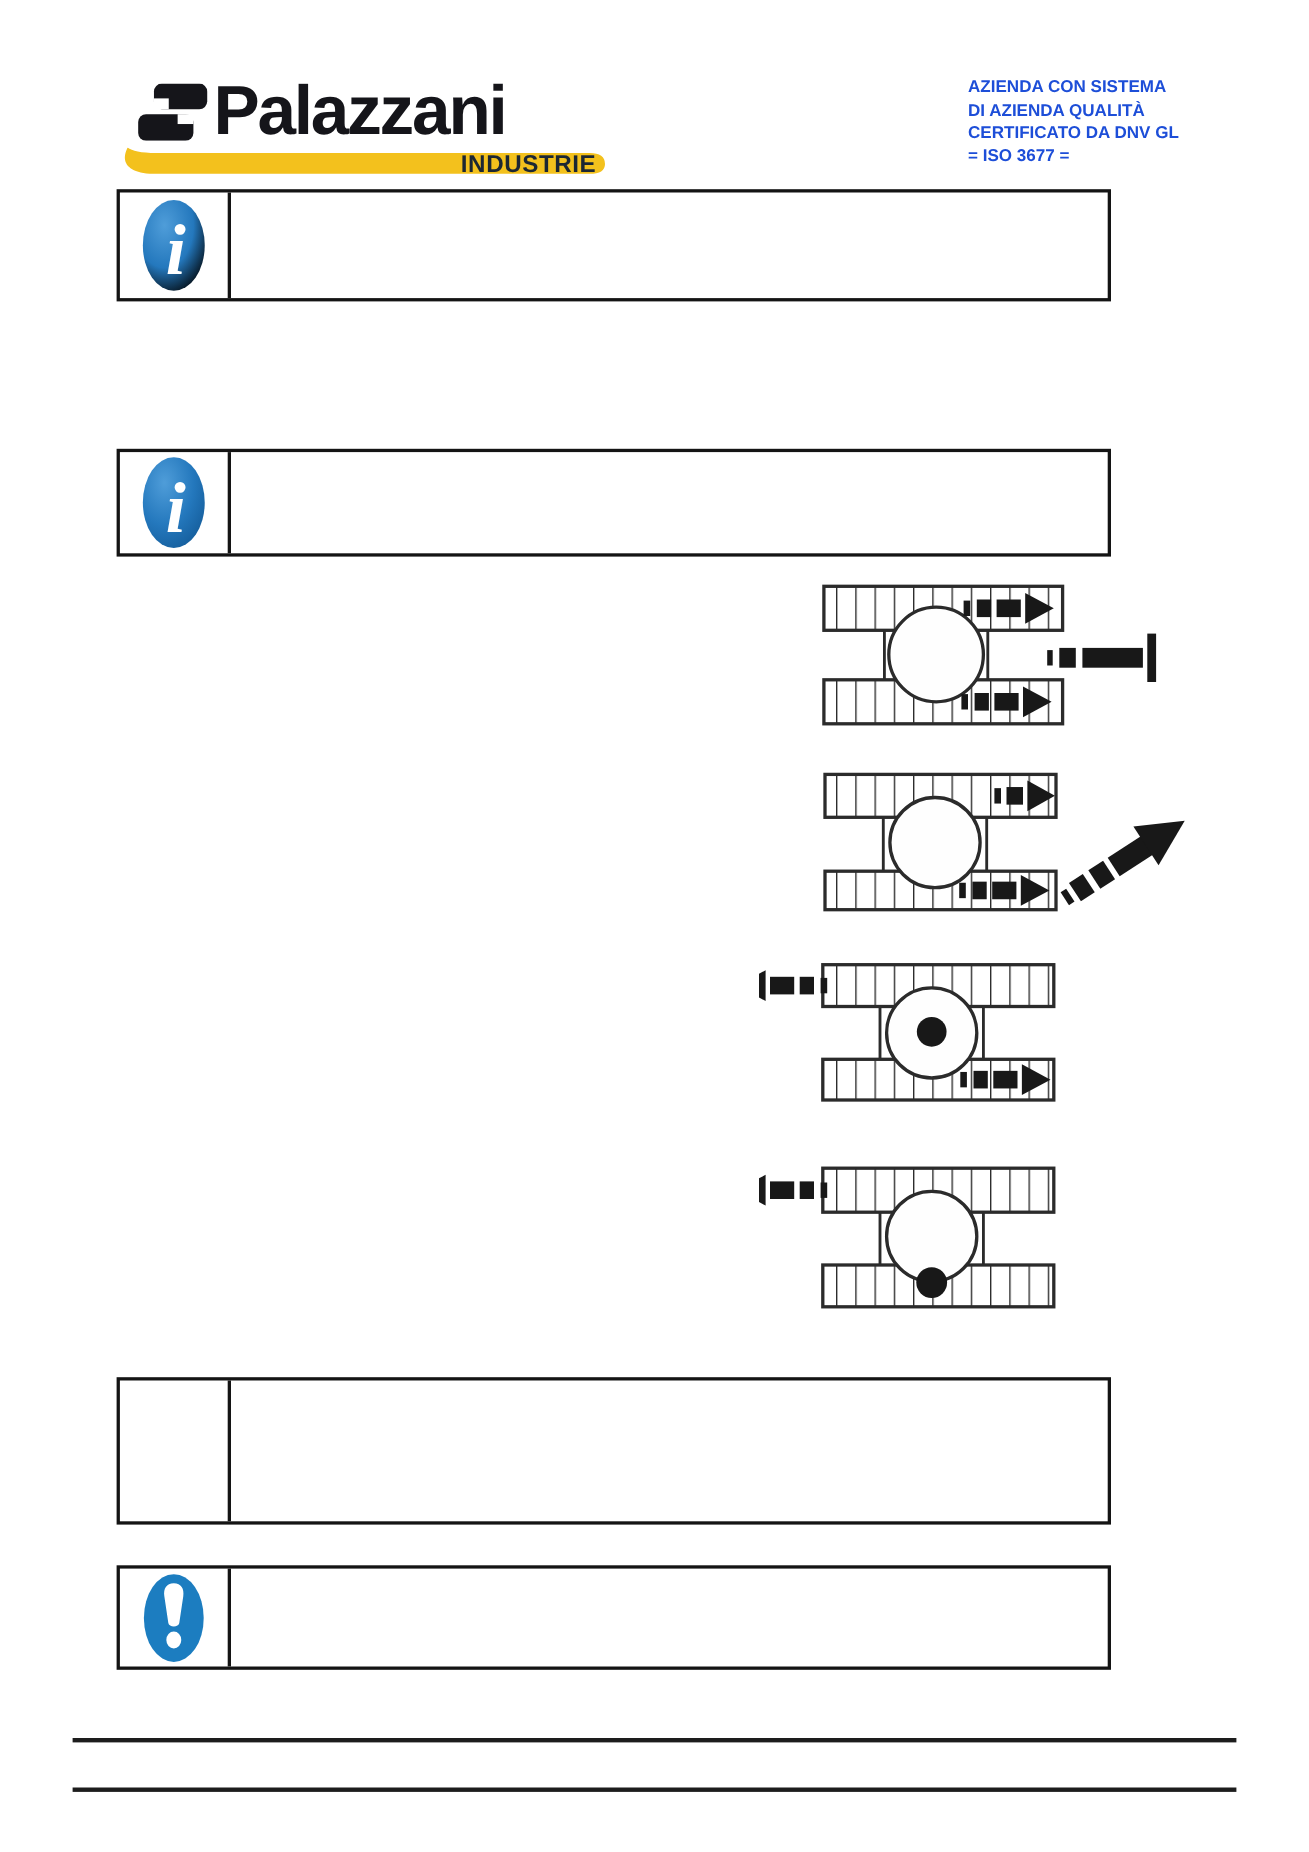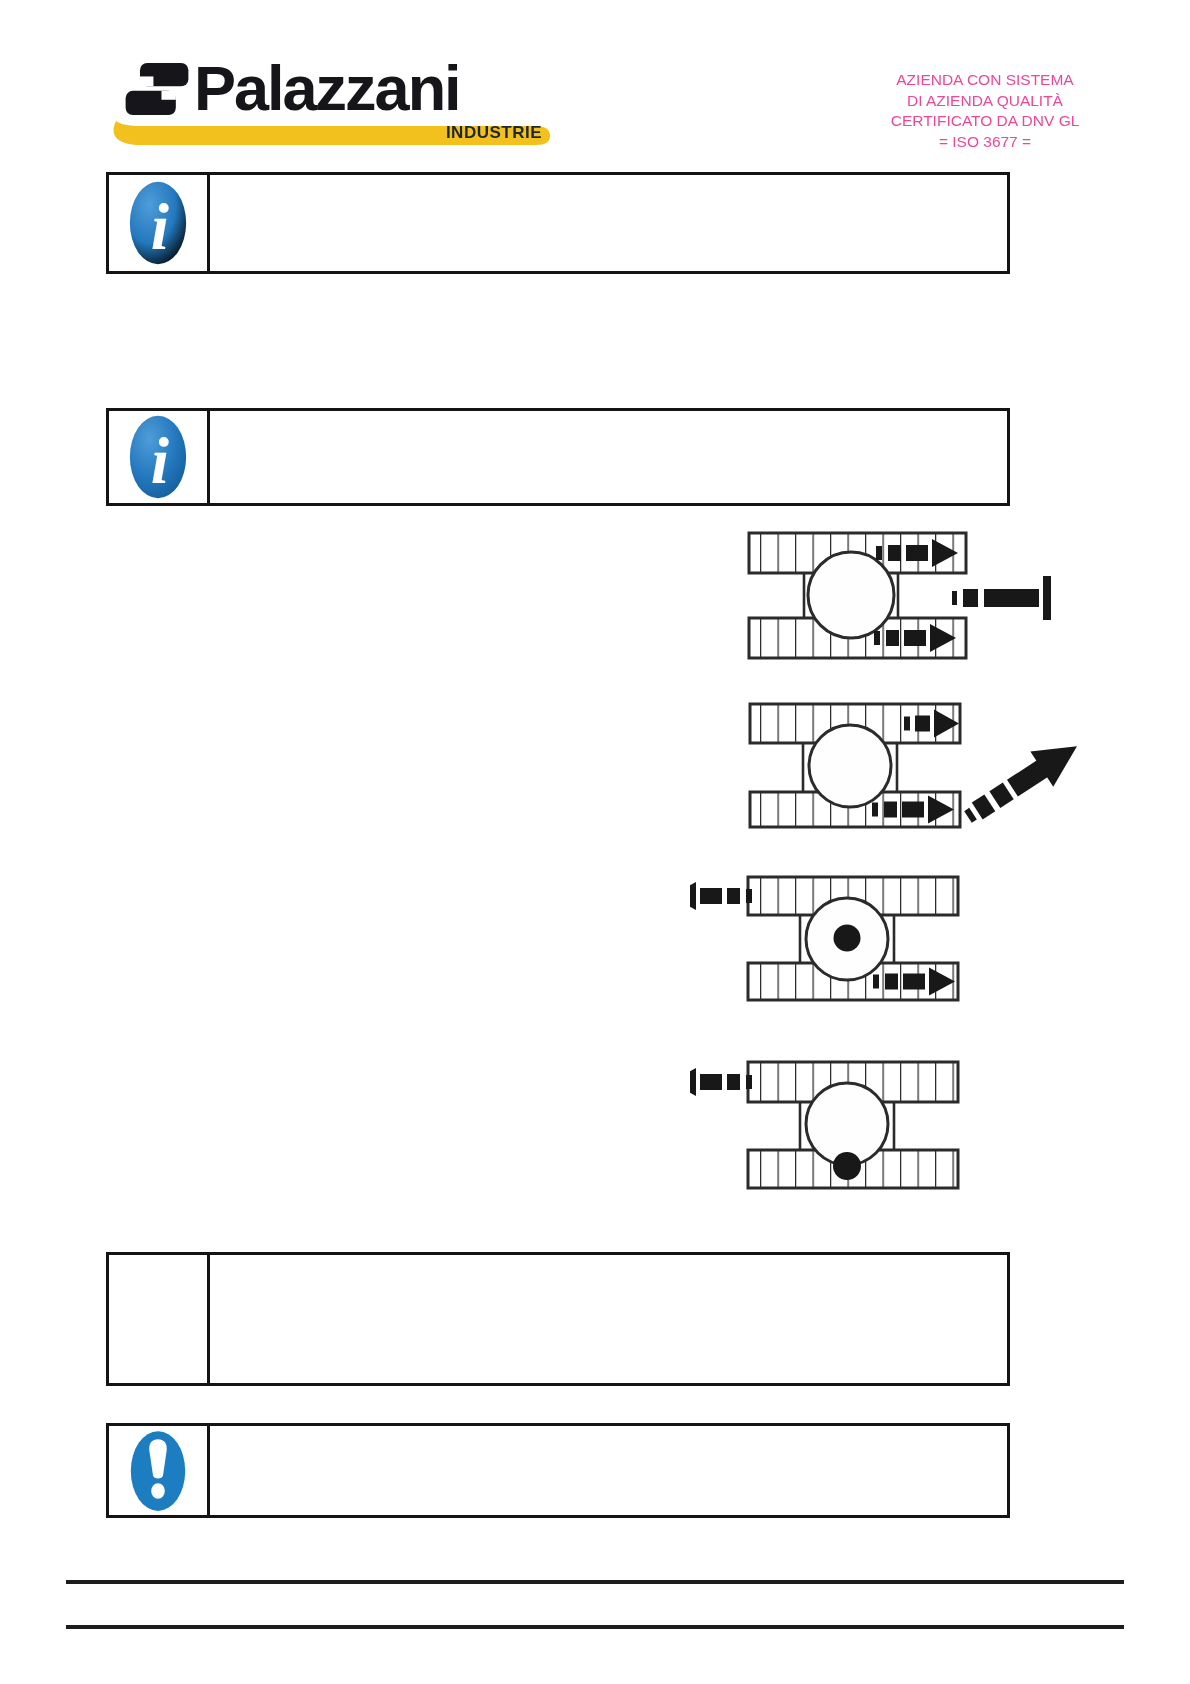--- a/index.html
+++ b/index.html
@@ -1,29 +1,29 @@
 <!DOCTYPE html>
 <html><head>
 <meta charset="utf-8">
 <style>
   html,body{margin:0;padding:0;background:#ffffff;}
   body{font-family:"Liberation Sans",sans-serif;color:#181818;}
   .page{position:relative;width:1190px;height:1684px;background:#fff;margin:0 auto;overflow:hidden;}
 
   
-  .logo{position:absolute;left:104px;top:47px;width:448px;height:100px;}
+  .logo{position:absolute;left:104px;top:60px;width:448px;height:100px;}
   .logo-glyph{position:absolute;left:20px;top:16px;width:66px;height:52px;}
   .logo-brand{position:absolute;left:90px;top:10px;font-size:63px;font-weight:bold;
               letter-spacing:-2px;color:#15151a;line-height:1;white-space:nowrap;}
   .logo-band{position:absolute;left:2px;top:74px;width:446px;height:26px;}
-  .logo-subbrand{position:absolute;right:10px;top:76px;font-size:17px;font-weight:bold;
+  .logo-subbrand{position:absolute;right:10px;top:76px;font-size:22px;font-weight:bold;
                  color:#1c2733;letter-spacing:.5px;z-index:2;}
 
   .cert{position:absolute;left:880px;top:70px;width:210px;height:80px;overflow:hidden;
-        text-align:center;font-weight:normal;font-size:15.5px;line-height:20.5px;color:#ec4899;}
+        text-align:left;font-weight:bold;font-size:15.5px;line-height:20.5px;color:#1d4ed8;}
 
   
   .callout{position:absolute;left:106px;width:904px;border:3px solid #141414;background:#fff;
            display:flex;box-sizing:border-box;}
   .icon-cell{flex:0 0 auto;width:101px;border-right:3px solid #141414;display:flex;
              align-items:center;justify-content:center;box-sizing:border-box;}
   .body-cell{flex:1;padding:10px 14px;font-size:15px;line-height:20px;color:#1a1a1a;}
   #box1{top:172px;height:102px;}
   #box2{top:408px;height:98px;}
   #box3{top:1252px;height:134px;}

